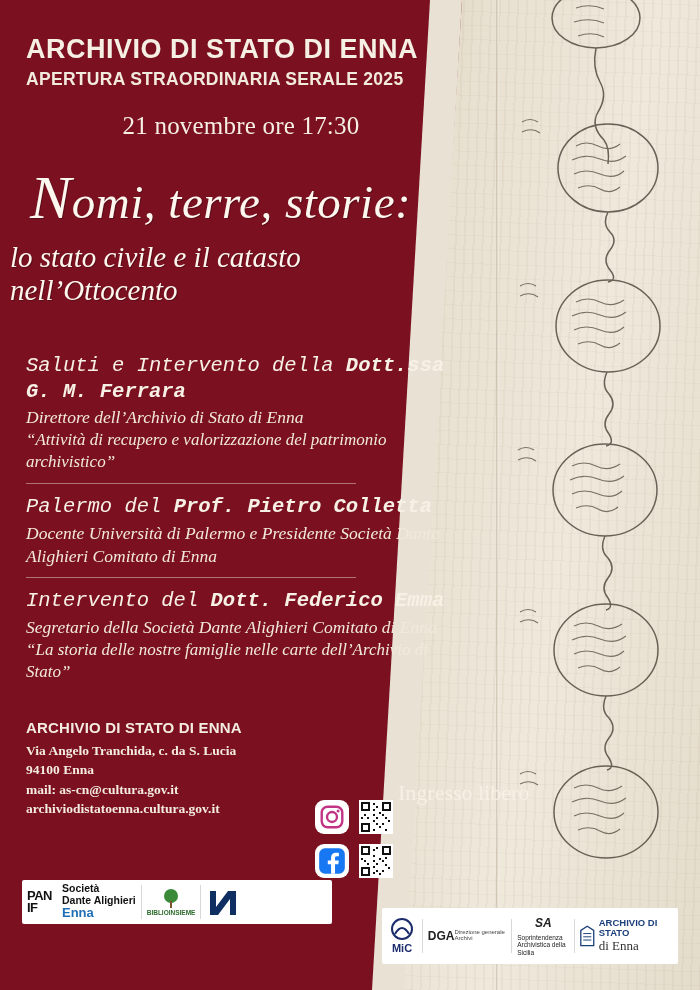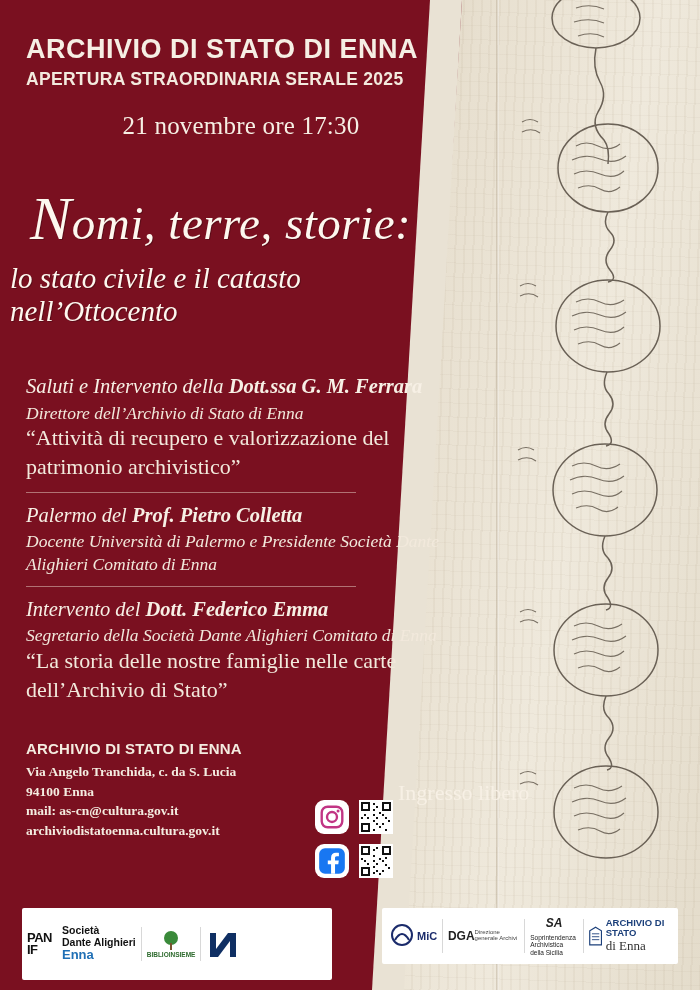--- a/index.html
+++ b/index.html
@@ -78,21 +78,21 @@
     letter-spacing: 0.2px;
     text-align: center;
   }
 
   
   .main-title {
     font-family: "Liberation Serif", serif;
     font-style: italic;
     font-size: 47px;
     color: #fdf8ef;
-    margin-top: 43px;
+    margin-top: 22px;
     margin-left: 30px;
     text-shadow: 1px 1px 0 rgba(0,0,0,0.25);
     letter-spacing: 0.5px;
   }
   .main-title .cap { font-size: 62px; }
   .main-sub {
     font-family: "Liberation Serif", serif;
     font-style: italic;
     font-size: 29px;
     color: #fdf8ef;
@@ -102,31 +102,33 @@
   }
 
   
   .prog { margin-top: 46px; }
   .block { margin-bottom: 6px; }
   .line-role {
     font-size: 20.5px;
     font-style: italic;
     color: #f7f0e5;
     line-height: 1.25;
+    font-family: Liberation Mono, monospace;
   }
   .line-role b { font-style: italic; font-weight: bold; }
   .line-desc {
     font-size: 17.5px;
     font-style: italic;
     color: #f2e9dc;
     line-height: 1.3;
     margin-top: 2px;
   }
   .line-quote {
-    font-size: 22px;
+    font-size: 17px;
+    font-style: italic;
     color: #f2e9dc;
     line-height: 1.3;
   }
   .rule {
     width: 330px;
     height: 1px;
     background: rgba(245,235,220,0.45);
     margin: 10px 0 10px 0;
   }
 
@@ -180,21 +182,21 @@
   }
 
   
   .logobar {
     position: absolute;
     background: #ffffff;
     border-radius: 2px;
     display: flex;
     align-items: center;
   }
-  #logobar-left { left: 22px; top: 908px; width: 310px; height: 72px; }
+  #logobar-left { left: 22px; top: 880px; width: 310px; height: 44px; }
   #logobar-right { left: 382px; top: 908px; width: 296px; height: 56px; }
 
   .logo-cell {
     display: flex; align-items: center; justify-content: center;
     height: 100%;
     padding: 0 5px;
     color: #1a1a1a;
   }
   .sep { width: 1px; height: 34px; background: #d8d8d8; }
 
@@ -465,21 +467,21 @@
     <div class="sep"></div>
     <div class="logo-cell">
       <svg width="40" height="34" viewBox="0 0 40 34" aria-hidden="true">
         <path d="M4 30 L4 6 L10 6 L10 22 L22 6 L30 6 L30 30 L24 30 L24 14 L12 30 Z" fill="#0f2f63"></path>
       </svg>
     </div>
   </div>
 
   <div class="logobar" id="logobar-right">
     <div class="logo-cell">
-      <div style="display:flex;flex-direction:row;align-items:center;">
+      <div style="display:flex;flex-direction:column;align-items:center;">
         <svg width="30" height="24" viewBox="0 0 30 24" aria-hidden="true">
           <circle cx="15" cy="11" r="10" fill="none" stroke="#1b2b6b" stroke-width="2"></circle>
           <path d="M8 16 q7 -12 14 0" fill="none" stroke="#1b2b6b" stroke-width="2"></path>
         </svg>
         <div class="mic-txt">MiC</div>
       </div>
     </div>
     <div class="sep"></div>
     <div class="logo-cell">
       <div style="display:flex;flex-direction:row;align-items:flex-start;">

